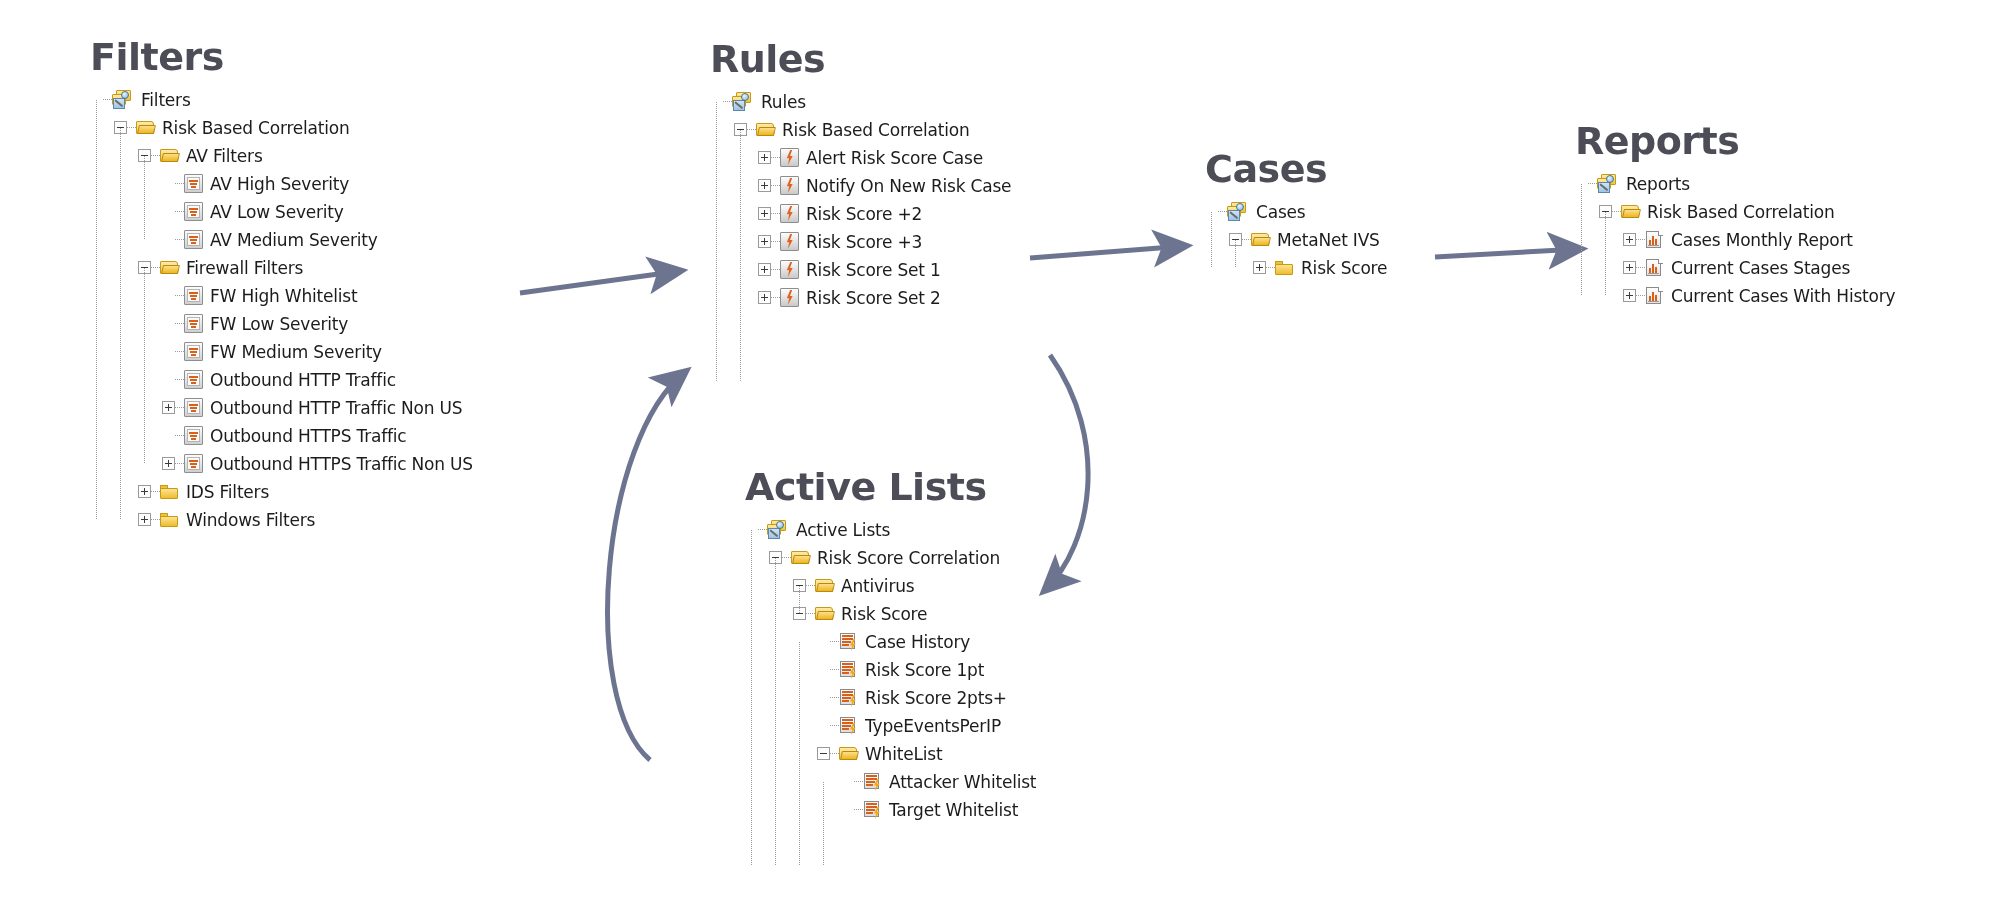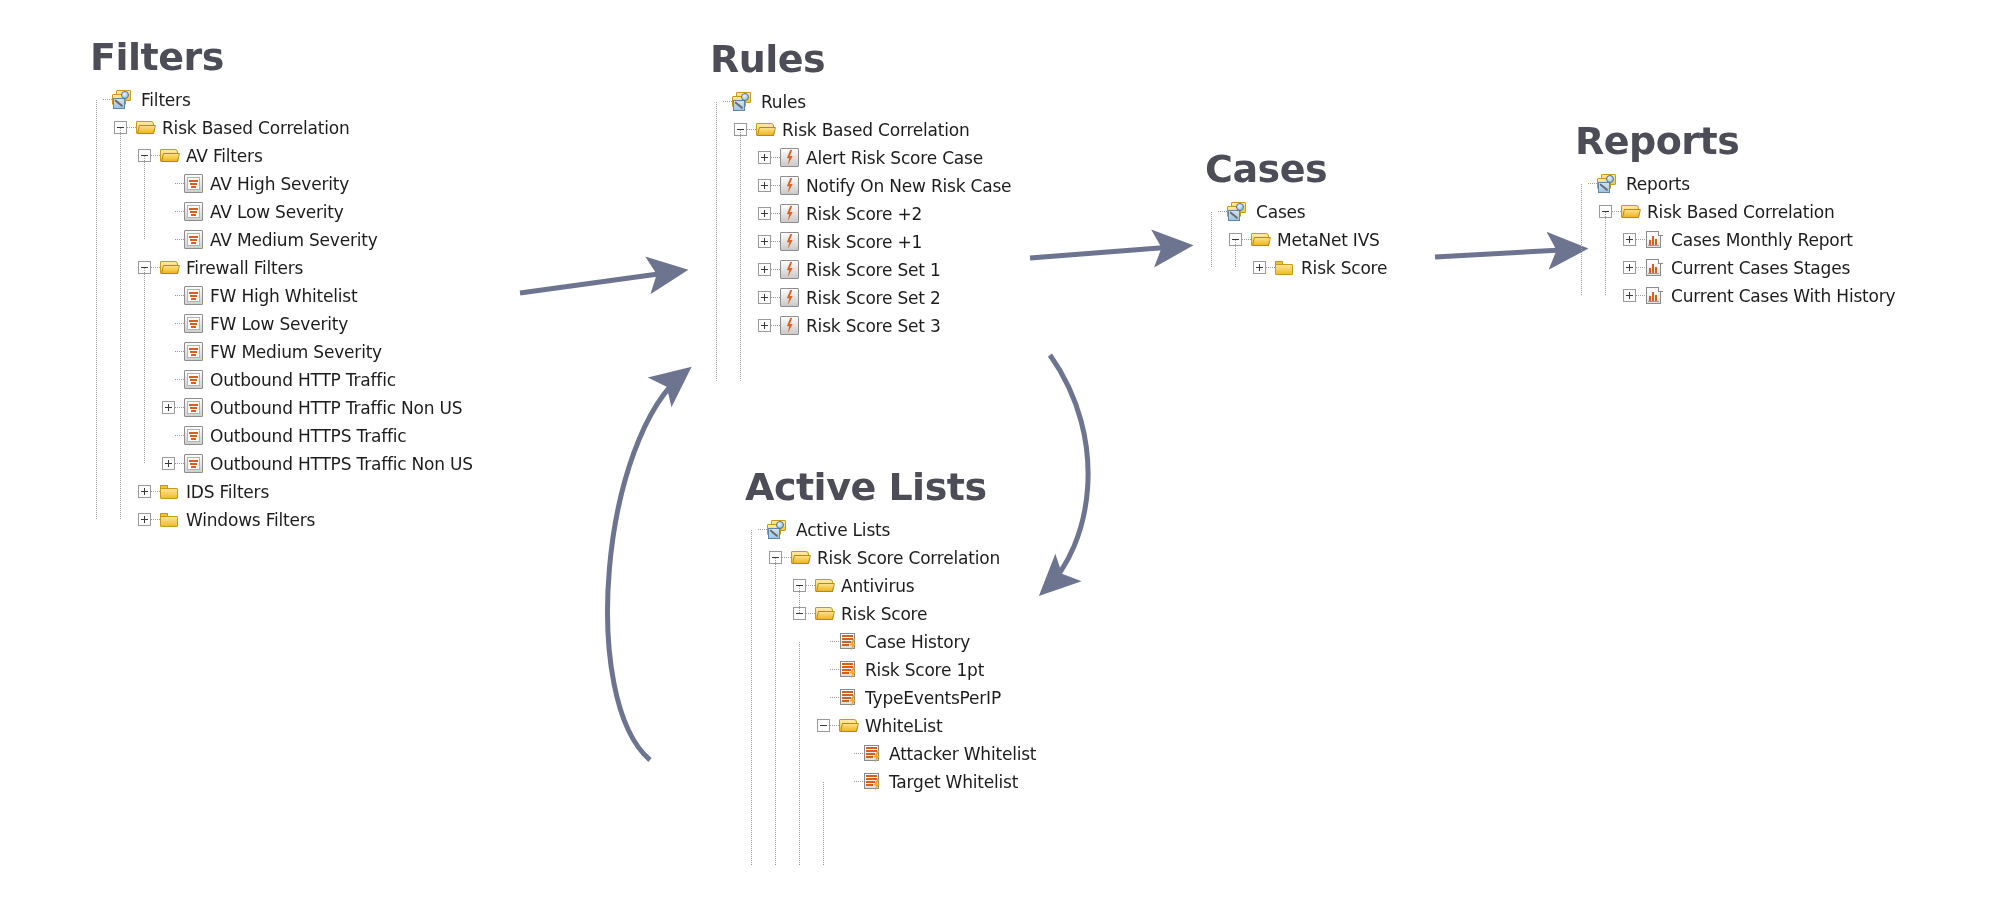--- a/index.html
+++ b/index.html
@@ -236,24 +236,23 @@
 </div>
 
 <div class="panel" style="left:710px;top:40px;">
   <div class="panel-title">Rules</div>
   <div class="tree" style="position: relative;">
       <div class="node"><span class="ind" style="width: 0px;"></span><span class="tgl none"></span><span class="dotted"></span><span class="ico root-res"><i class="r1"></i><i class="r2"></i><i class="r3"></i><i class="r4"></i><i class="r5"></i></span><span class="lbl">Rules</span></div>
       <div class="node"><span class="ind" style="width: 24px;"></span><span class="tgl minus"></span><span class="dotted"></span><span class="ico folder-open"></span><span class="lbl">Risk Based Correlation</span></div>
       <div class="node"><span class="ind" style="width: 48px;"></span><span class="tgl plus"></span><span class="dotted"></span><span class="ico rule"><i class="box"></i><i class="bolt"></i></span><span class="lbl">Alert Risk Score Case</span></div>
       <div class="node"><span class="ind" style="width: 48px;"></span><span class="tgl plus"></span><span class="dotted"></span><span class="ico rule"><i class="box"></i><i class="bolt"></i></span><span class="lbl">Notify On New Risk Case</span></div>
       <div class="node"><span class="ind" style="width: 48px;"></span><span class="tgl plus"></span><span class="dotted"></span><span class="ico rule"><i class="box"></i><i class="bolt"></i></span><span class="lbl">Risk Score +2</span></div>
-      <div class="node"><span class="ind" style="width: 48px;"></span><span class="tgl plus"></span><span class="dotted"></span><span class="ico rule"><i class="box"></i><i class="bolt"></i></span><span class="lbl">Risk Score +1</span></div>
+      <div class="node"><span class="ind" style="width: 48px;"></span><span class="tgl plus"></span><span class="dotted"></span><span class="ico rule"><i class="box"></i><i class="bolt"></i></span><span class="lbl">Risk Score +3</span></div>
       <div class="node"><span class="ind" style="width: 48px;"></span><span class="tgl plus"></span><span class="dotted"></span><span class="ico rule"><i class="box"></i><i class="bolt"></i></span><span class="lbl">Risk Score Set 1</span></div>
       <div class="node"><span class="ind" style="width: 48px;"></span><span class="tgl plus"></span><span class="dotted"></span><span class="ico rule"><i class="box"></i><i class="bolt"></i></span><span class="lbl">Risk Score Set 2</span></div>
-      <div class="node"><span class="ind" style="width: 48px;"></span><span class="tgl plus"></span><span class="dotted"></span><span class="ico rule"><i class="box"></i><i class="bolt"></i></span><span class="lbl">Risk Score Set 3</span></div>
       <i class="vline" style="left: 6px; top: 14px; bottom: auto; height: 280px;"></i>
       <i class="vline" style="left: 30px; top: 42px; bottom: auto; height: 252px;"></i>
     </div>
 </div>
 
 <div class="panel" style="left:1205px;top:150px;">
   <div class="panel-title">Cases</div>
   <div class="tree" style="position: relative;">
       <div class="node"><span class="ind" style="width: 0px;"></span><span class="tgl none"></span><span class="dotted"></span><span class="ico root-res"><i class="r1"></i><i class="r2"></i><i class="r3"></i><i class="r4"></i><i class="r5"></i></span><span class="lbl">Cases</span></div>
       <div class="node"><span class="ind" style="width: 24px;"></span><span class="tgl minus"></span><span class="dotted"></span><span class="ico folder-open"></span><span class="lbl">MetaNet IVS</span></div>
@@ -278,20 +277,21 @@
 
 <div class="panel" style="left:705px;top:468px;margin-left:40px;">
   <div class="panel-title">Active Lists</div>
   <div class="tree" style="position: relative;">
       <div class="node"><span class="ind" style="width: 0px;"></span><span class="tgl none"></span><span class="dotted"></span><span class="ico root-res"><i class="r1"></i><i class="r2"></i><i class="r3"></i><i class="r4"></i><i class="r5"></i></span><span class="lbl">Active Lists</span></div>
       <div class="node"><span class="ind" style="width: 24px;"></span><span class="tgl minus"></span><span class="dotted"></span><span class="ico folder-open"></span><span class="lbl">Risk Score Correlation</span></div>
       <div class="node"><span class="ind" style="width: 48px;"></span><span class="tgl minus"></span><span class="dotted"></span><span class="ico folder-open"></span><span class="lbl">Antivirus</span></div>
       <div class="node"><span class="ind" style="width: 48px;"></span><span class="tgl minus"></span><span class="dotted"></span><span class="ico folder-open"></span><span class="lbl">Risk Score</span></div>
       <div class="node"><span class="ind" style="width: 72px;"></span><span class="tgl none"></span><span class="dotted"></span><span class="ico alist"><i class="shadow"></i><i class="page"></i><i class="ln n1"></i><i class="ln n2"></i><i class="ln n3"></i><i class="ln n4"></i><i class="bolt"></i></span><span class="lbl">Case History</span></div>
       <div class="node"><span class="ind" style="width: 72px;"></span><span class="tgl none"></span><span class="dotted"></span><span class="ico alist"><i class="shadow"></i><i class="page"></i><i class="ln n1"></i><i class="ln n2"></i><i class="ln n3"></i><i class="ln n4"></i><i class="bolt"></i></span><span class="lbl">Risk Score 1pt</span></div>
+      <div class="node"><span class="ind" style="width: 72px;"></span><span class="tgl none"></span><span class="dotted"></span><span class="ico alist"><i class="shadow"></i><i class="page"></i><i class="ln n1"></i><i class="ln n2"></i><i class="ln n3"></i><i class="ln n4"></i><i class="bolt"></i></span><span class="lbl">Risk Score 2pts+</span></div>
       <div class="node"><span class="ind" style="width: 72px;"></span><span class="tgl none"></span><span class="dotted"></span><span class="ico alist"><i class="shadow"></i><i class="page"></i><i class="ln n1"></i><i class="ln n2"></i><i class="ln n3"></i><i class="ln n4"></i><i class="bolt"></i></span><span class="lbl">TypeEventsPerIP</span></div>
       <div class="node"><span class="ind" style="width: 72px;"></span><span class="tgl minus"></span><span class="dotted"></span><span class="ico folder-open"></span><span class="lbl">WhiteList</span></div>
       <div class="node"><span class="ind" style="width: 96px;"></span><span class="tgl none"></span><span class="dotted"></span><span class="ico alist"><i class="shadow"></i><i class="page"></i><i class="ln n1"></i><i class="ln n2"></i><i class="ln n3"></i><i class="ln n4"></i><i class="bolt"></i></span><span class="lbl">Attacker Whitelist</span></div>
       <div class="node"><span class="ind" style="width: 96px;"></span><span class="tgl none"></span><span class="dotted"></span><span class="ico alist"><i class="shadow"></i><i class="page"></i><i class="ln n1"></i><i class="ln n2"></i><i class="ln n3"></i><i class="ln n4"></i><i class="bolt"></i></span><span class="lbl">Target Whitelist</span></div>
       <i class="vline" style="left: 6px; top: 14px; bottom: auto; height: 336px;"></i>
       <i class="vline" style="left: 30px; top: 42px; bottom: auto; height: 308px;"></i>
       <i class="vline" style="left: 54px; top: 70px; bottom: auto; height: 28px;"></i>
       <i class="vline" style="left: 54px; top: 126px; bottom: auto; height: 224px;"></i>
       <i class="vline" style="left: 78px; top: 266px; bottom: auto; height: 84px;"></i>
     </div>

